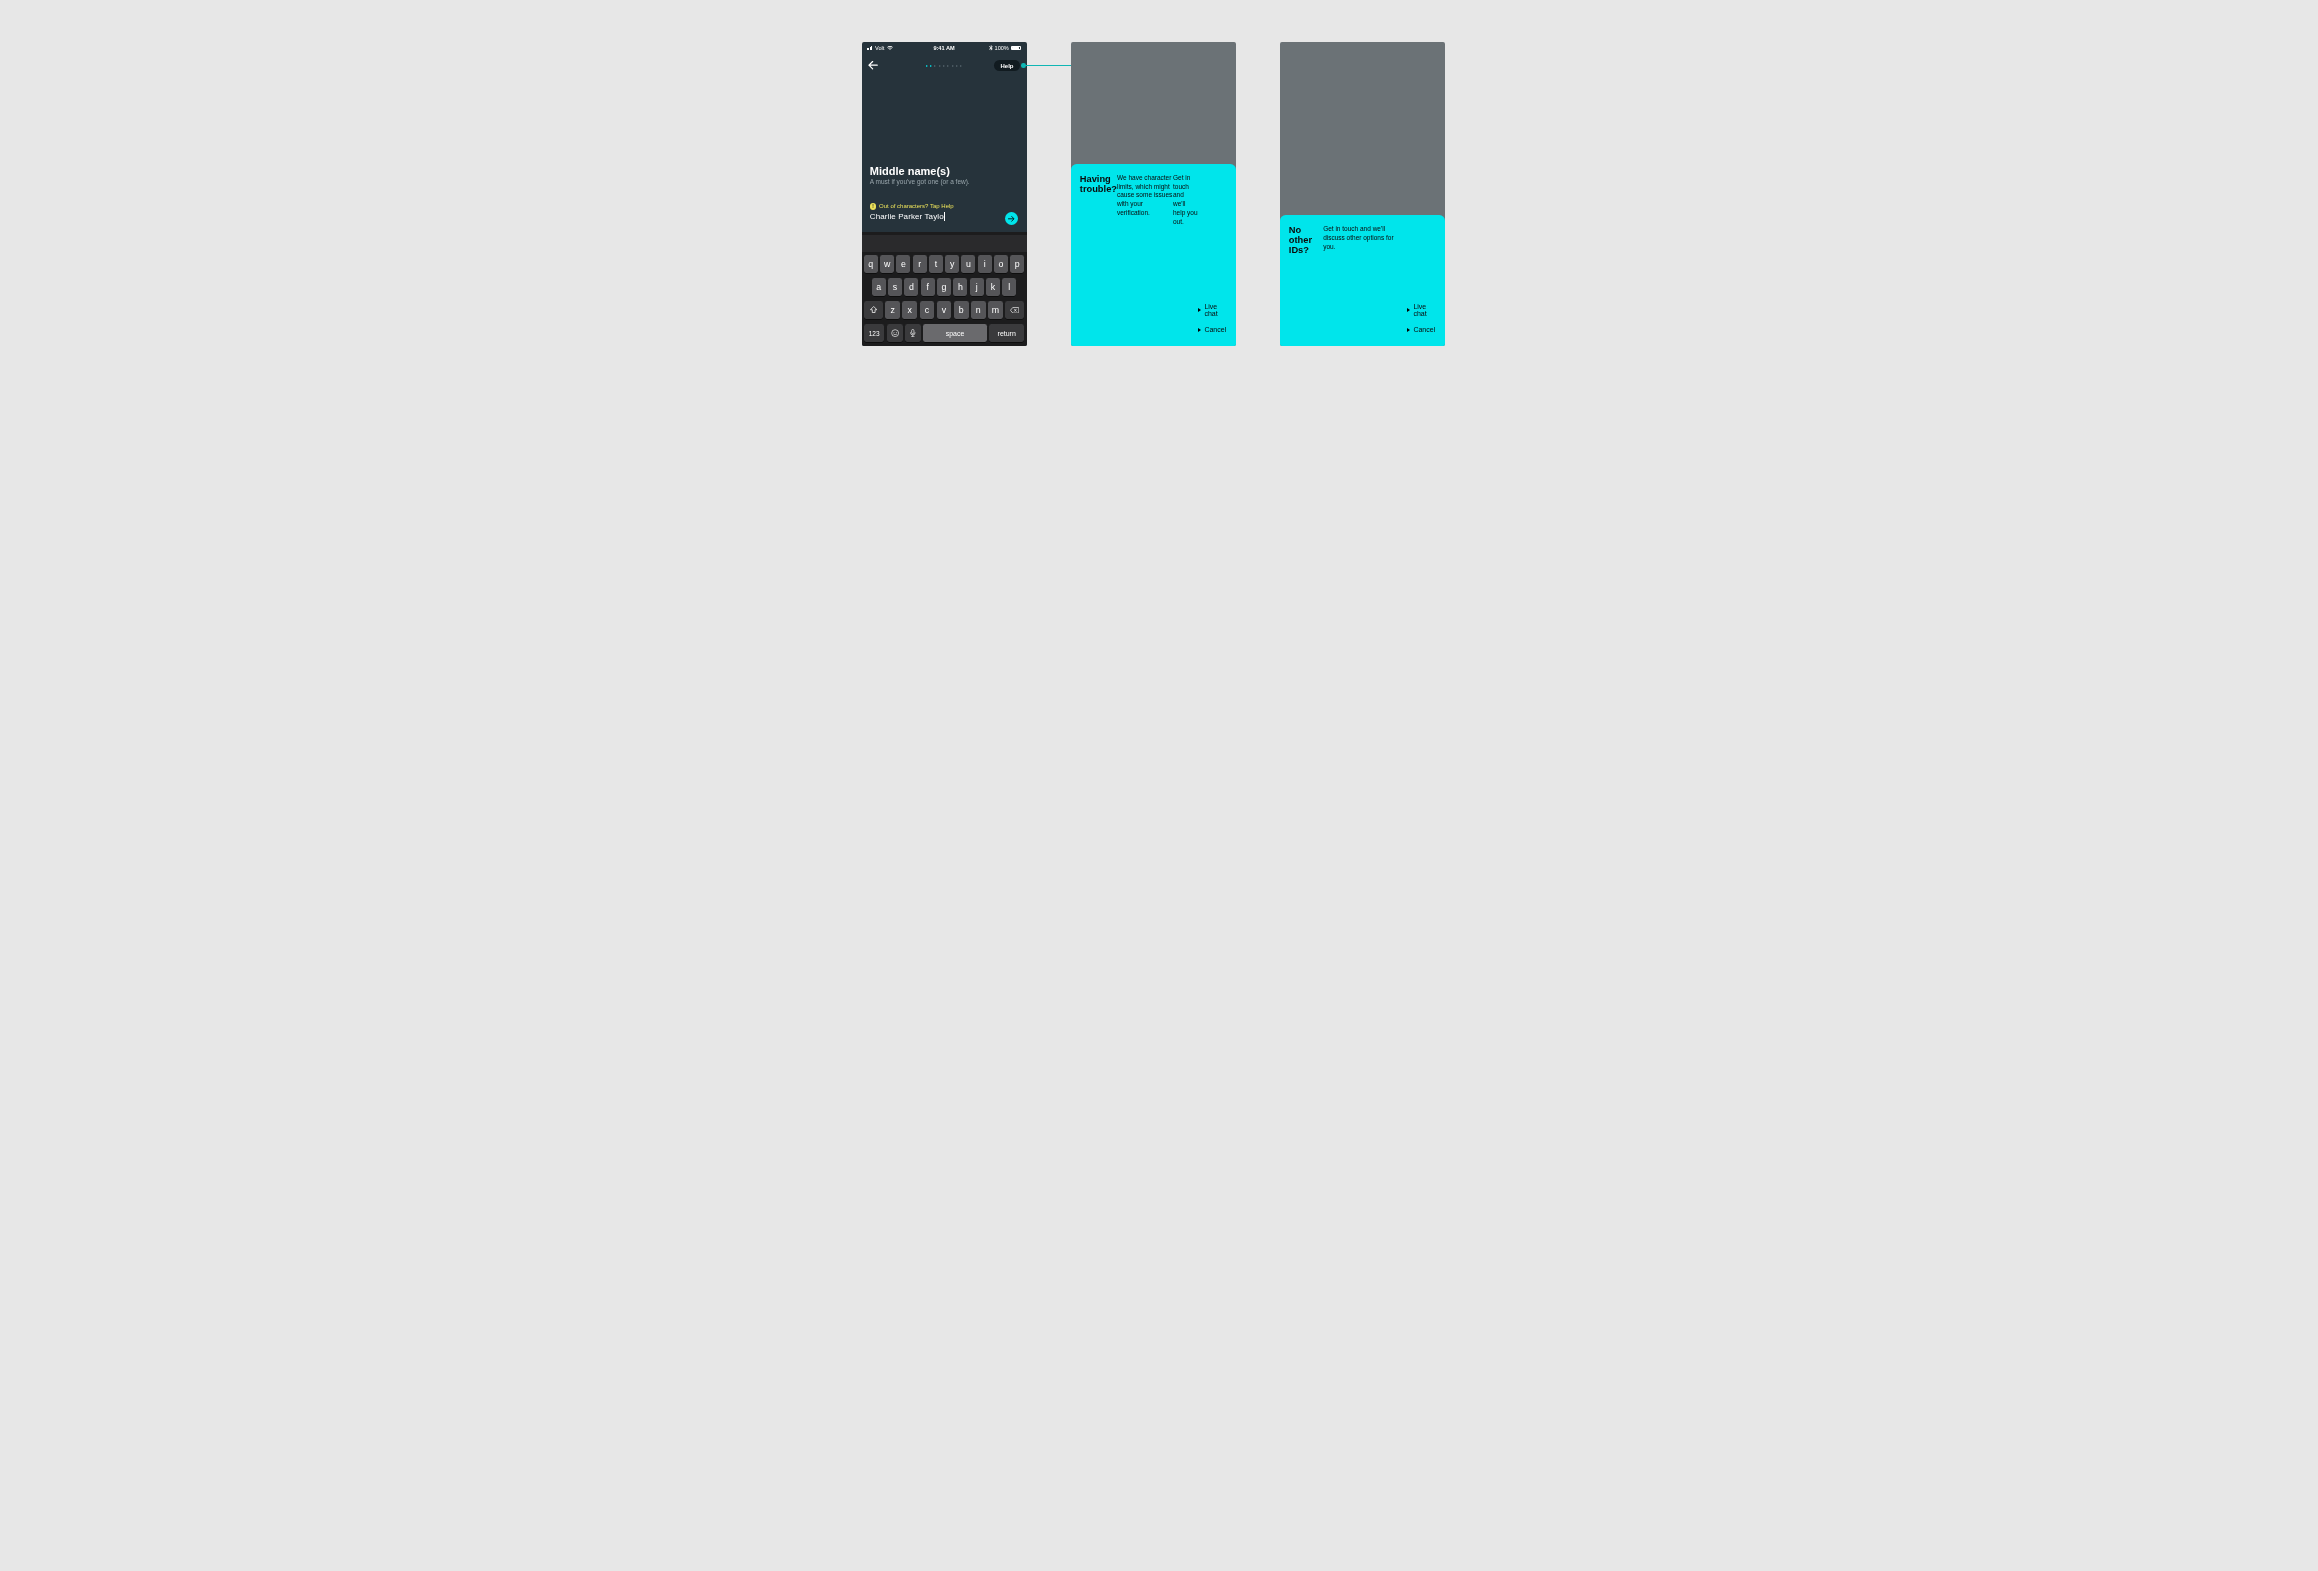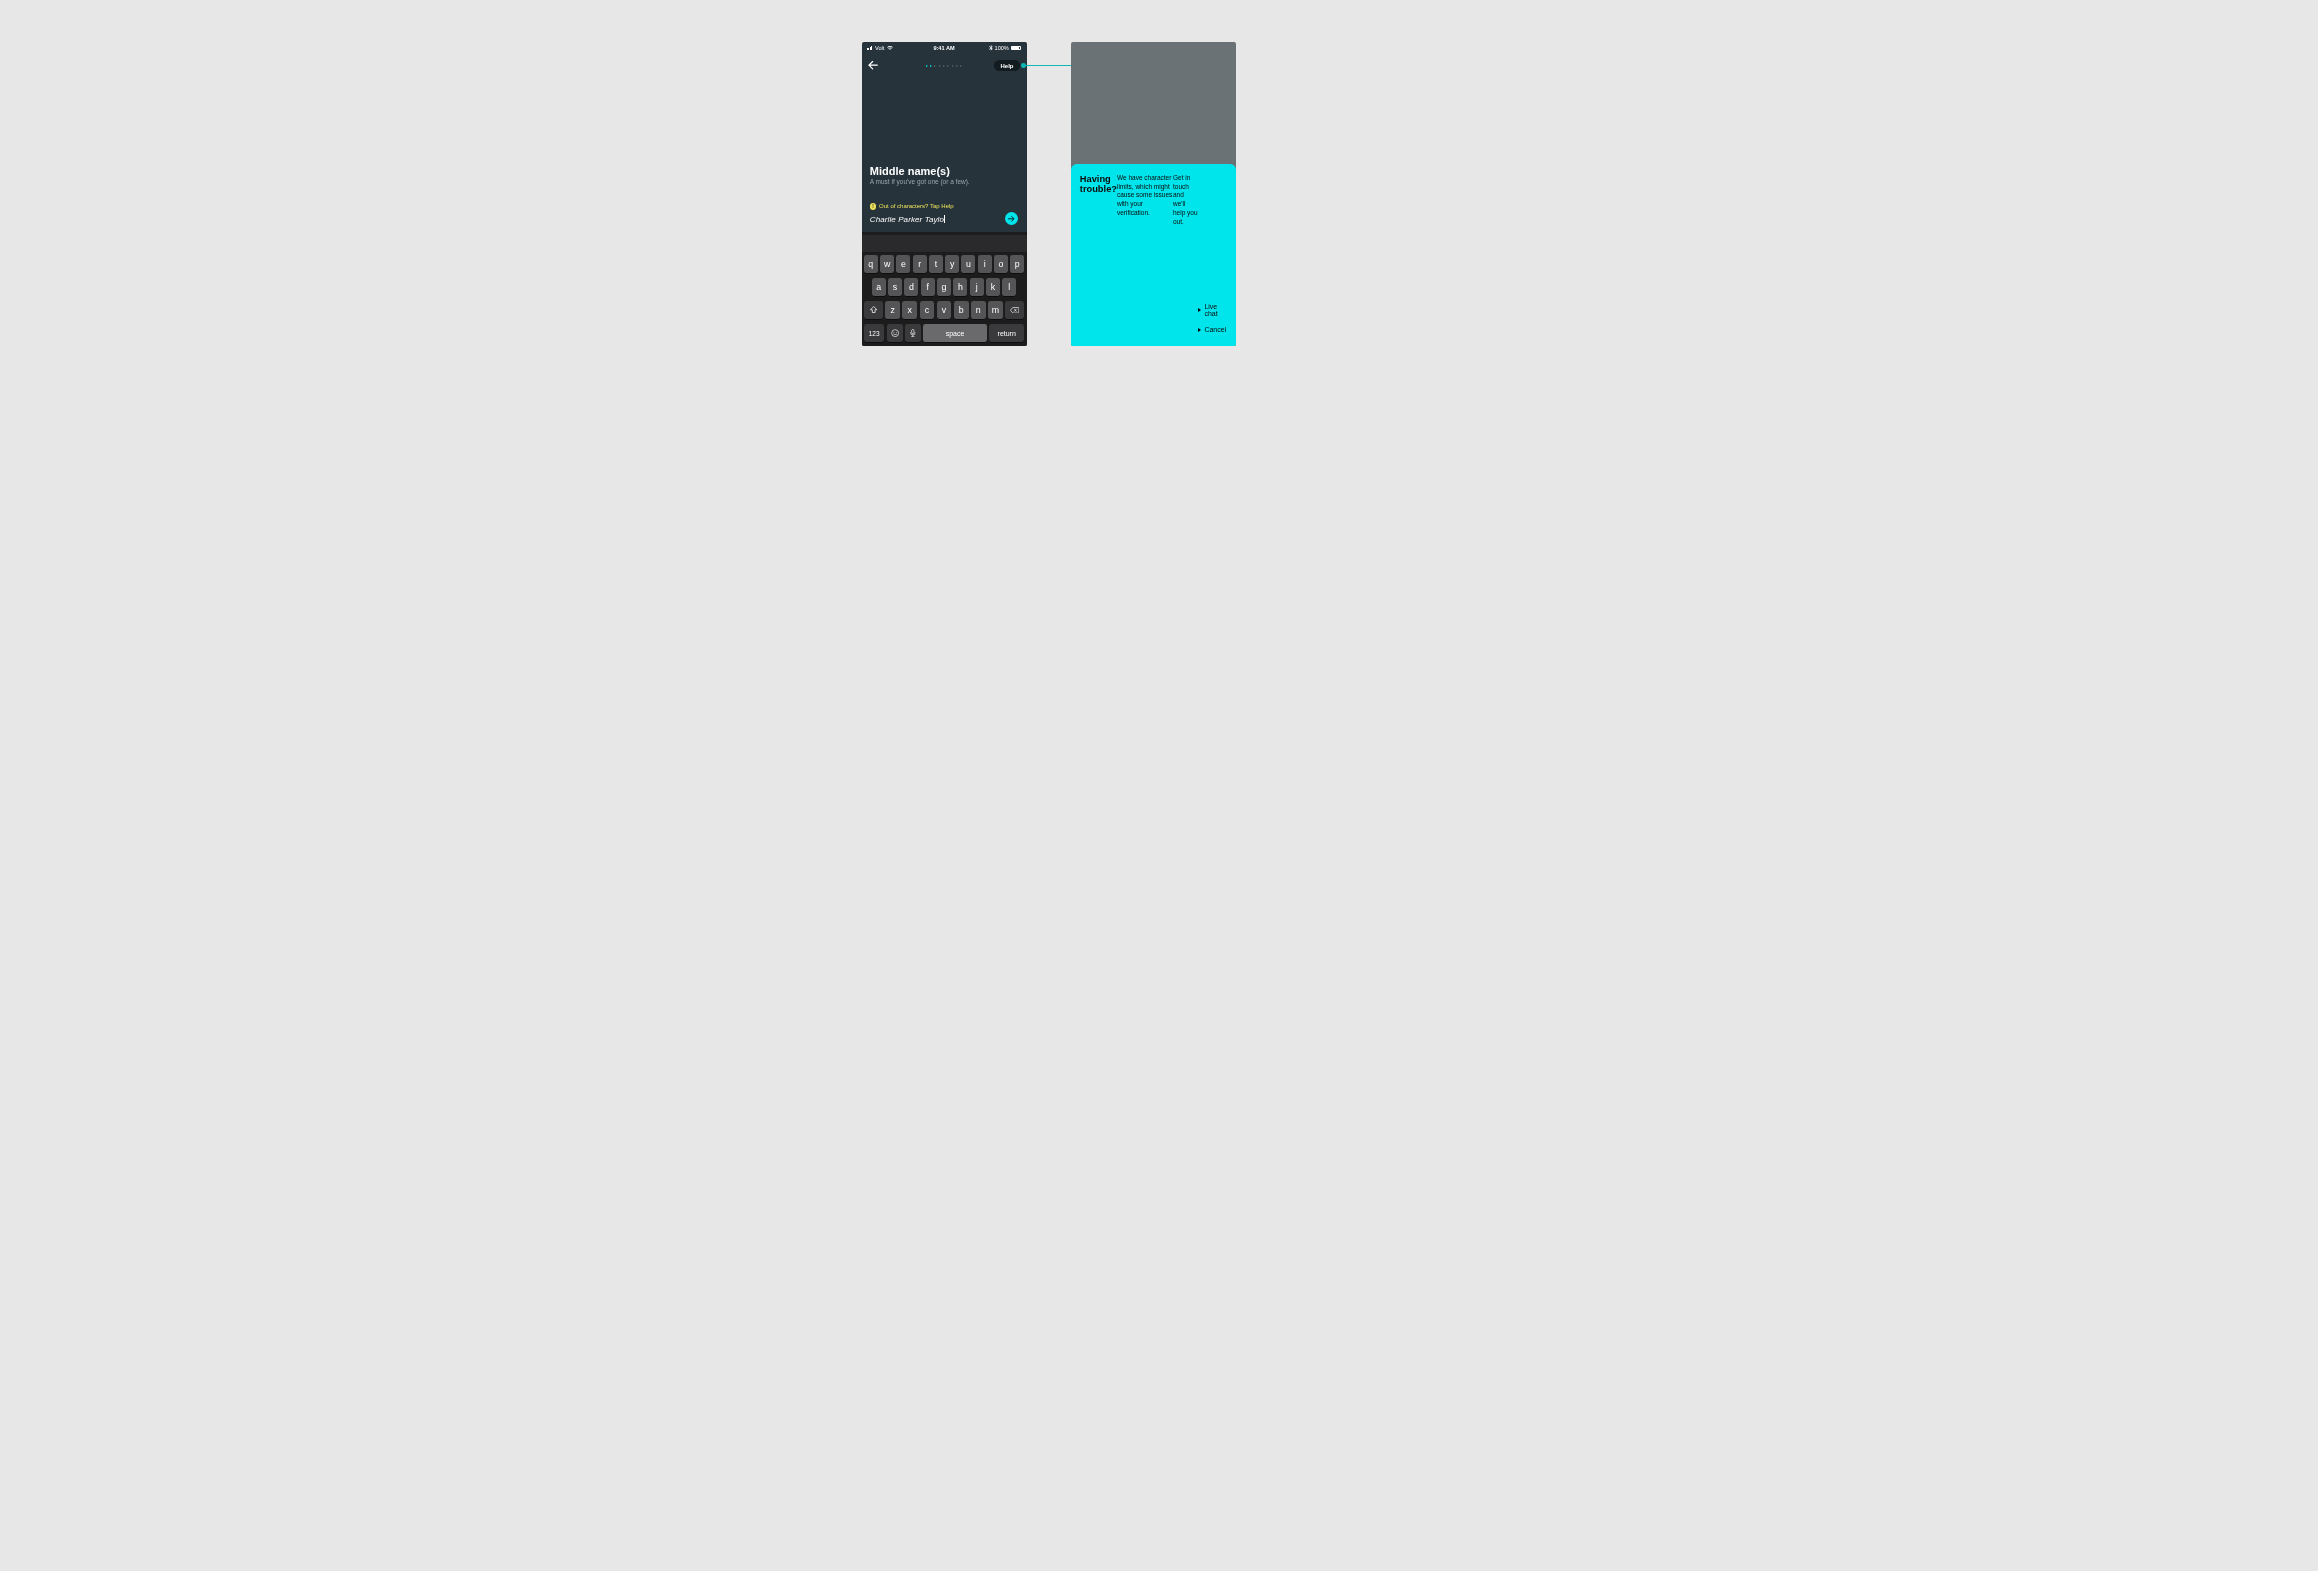--- a/index.html
+++ b/index.html
@@ -75,21 +75,21 @@
     margin-left:auto; background:#111b20; color:#fff; font-size:6px; font-weight:600;
     padding:2.8px 6.5px; border-radius:6.5px;
   }
   
   .content{flex:1 1 auto; padding:0 8.3px; display:flex; flex-direction:column; justify-content:flex-end;}
   .content-spacer{flex:1;}
   .title{color:#fff;font-size:11px;font-weight:700;margin:0 0 1.9px 0;}
   .subtitle{color:var(--text-dim);font-size:6.5px;margin:0 0 17.6px 0;}
   .hint{color:var(--yellow);font-size:6px;display:flex;align-items:center;gap:2.8px;margin-bottom:2.8px;}
   .hint .dot{width:6.5px;height:6.5px;border-radius:50%;background:var(--yellow);color:#1a1a1a;display:inline-flex;align-items:center;justify-content:center;font-size:4.6px;font-weight:800;}
-  .input-row{display:flex;align-items:flex-end;gap:4.6px;margin-bottom:6.5px;font-style:italic;}
+  .input-row{display:flex;align-items:flex-start;gap:4.6px;margin-bottom:6.5px;}
   .input-val{color:#fff;font-size:8px;flex:1;position:relative;line-height:10.2px;letter-spacing:0.1px;}
   .caret{display:inline-block;width:0.5px;height:8.3px;background:#fff;vertical-align:-0.9px;margin-left:0.5px;}
   .go-btn{width:13px;height:13px;border-radius:50%;background:var(--accent);display:flex;align-items:center;justify-content:center;color:#05181c;flex:0 0 13px;}
   
   .kb{background:var(--kb-bg);padding-top:2.8px;}
   .kb-sugg{height:17.6px;background:#2a2a2c;}
   .kb-row{display:flex;justify-content:center;gap:2.3px;padding:2.3px 2.3px;}
   .key{background:var(--key-bg);color:var(--key-fg);border-radius:2.3px;height:18.5px;flex:1;display:flex;align-items:center;justify-content:center;font-size:8.8px;box-shadow:0 0.5px 0 #000;}
   .kb-row.r2{padding-left:10.2px;padding-right:10.2px;}
   .key.dark{background:var(--key-dark);font-size:7px;}
@@ -270,15 +270,31 @@
           <span>Live chat</span>
         </div>
         <div class="act">
           <span class="tri-sm"></span>
           <span>Cancel</span>
         </div>
       </div>
     </div>
   </div>
 
+  <div class="sheet-frame alt">
+    <div class="sheet">
+      <h2>No other IDs?</h2>
+      <p>Get in touch and we'll discuss other options for you.</p>
+      <div class="actions">
+        <div class="act">
+          <span class="tri-sm"></span>
+          <span>Live chat</span>
+        </div>
+        <div class="act">
+          <span class="tri-sm"></span>
+          <span>Cancel</span>
+        </div>
+      </div>
+    </div>
+  </div>
 
 </div>
 
 
 </body></html>

